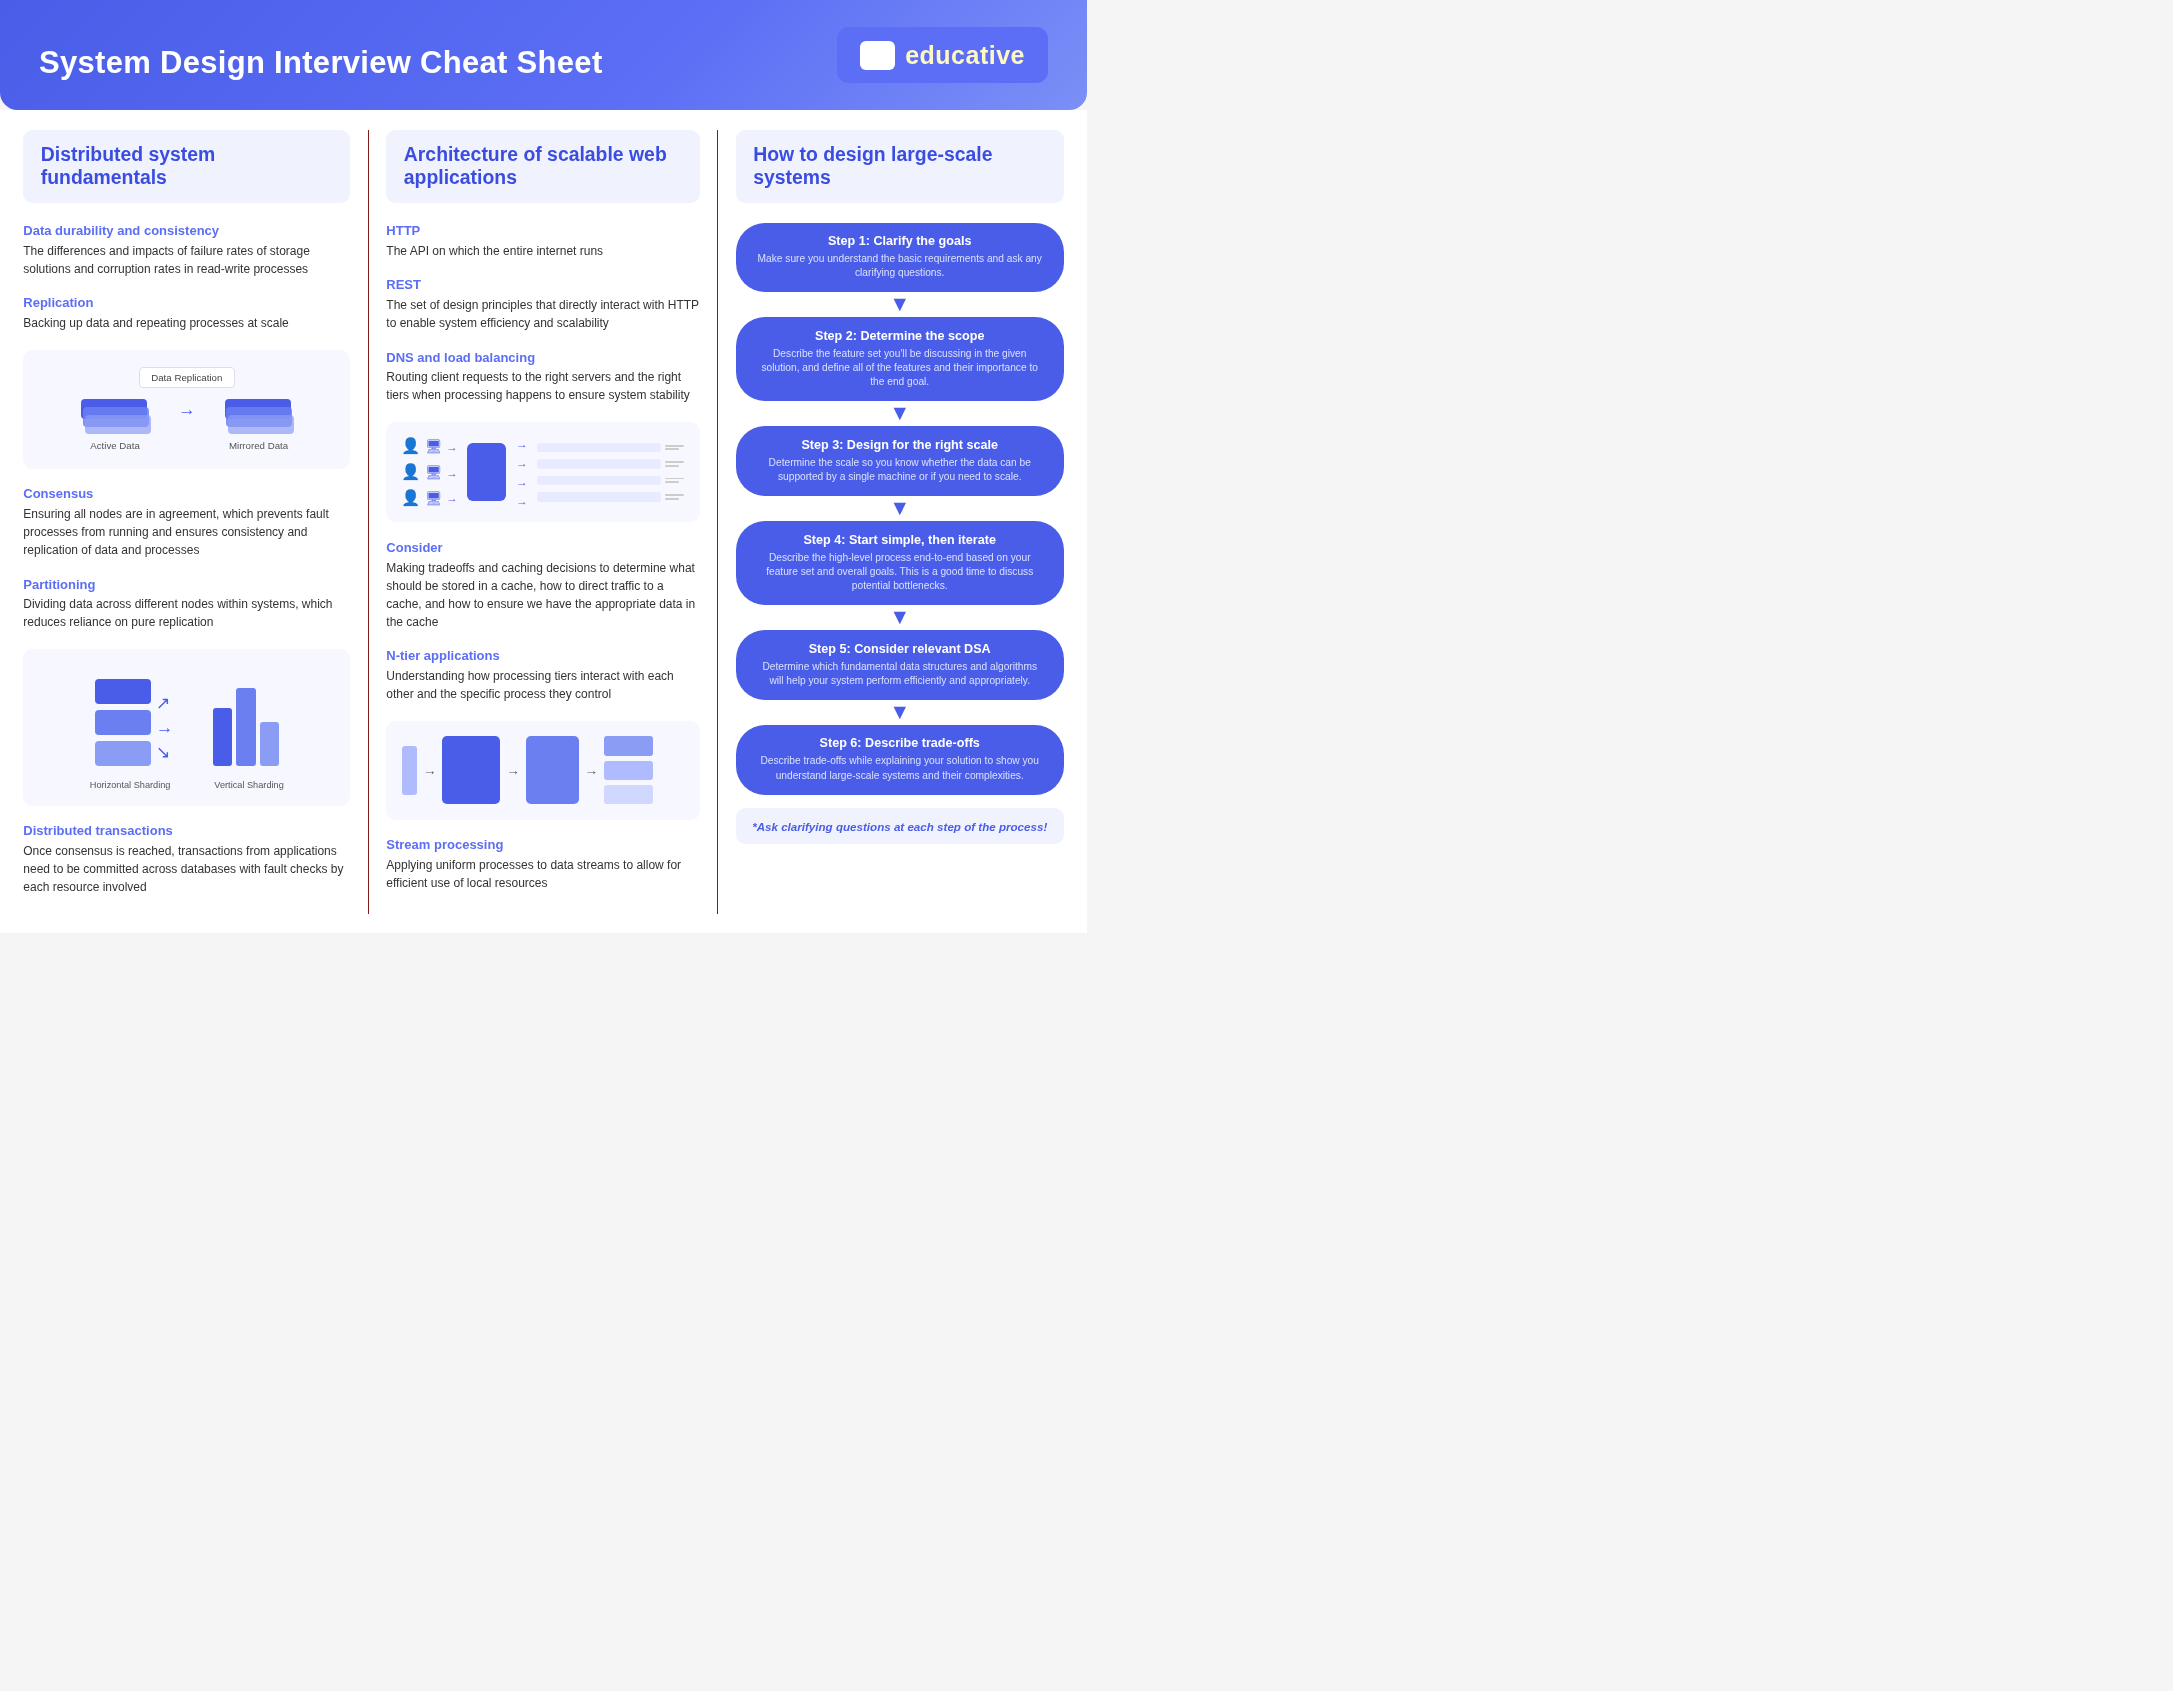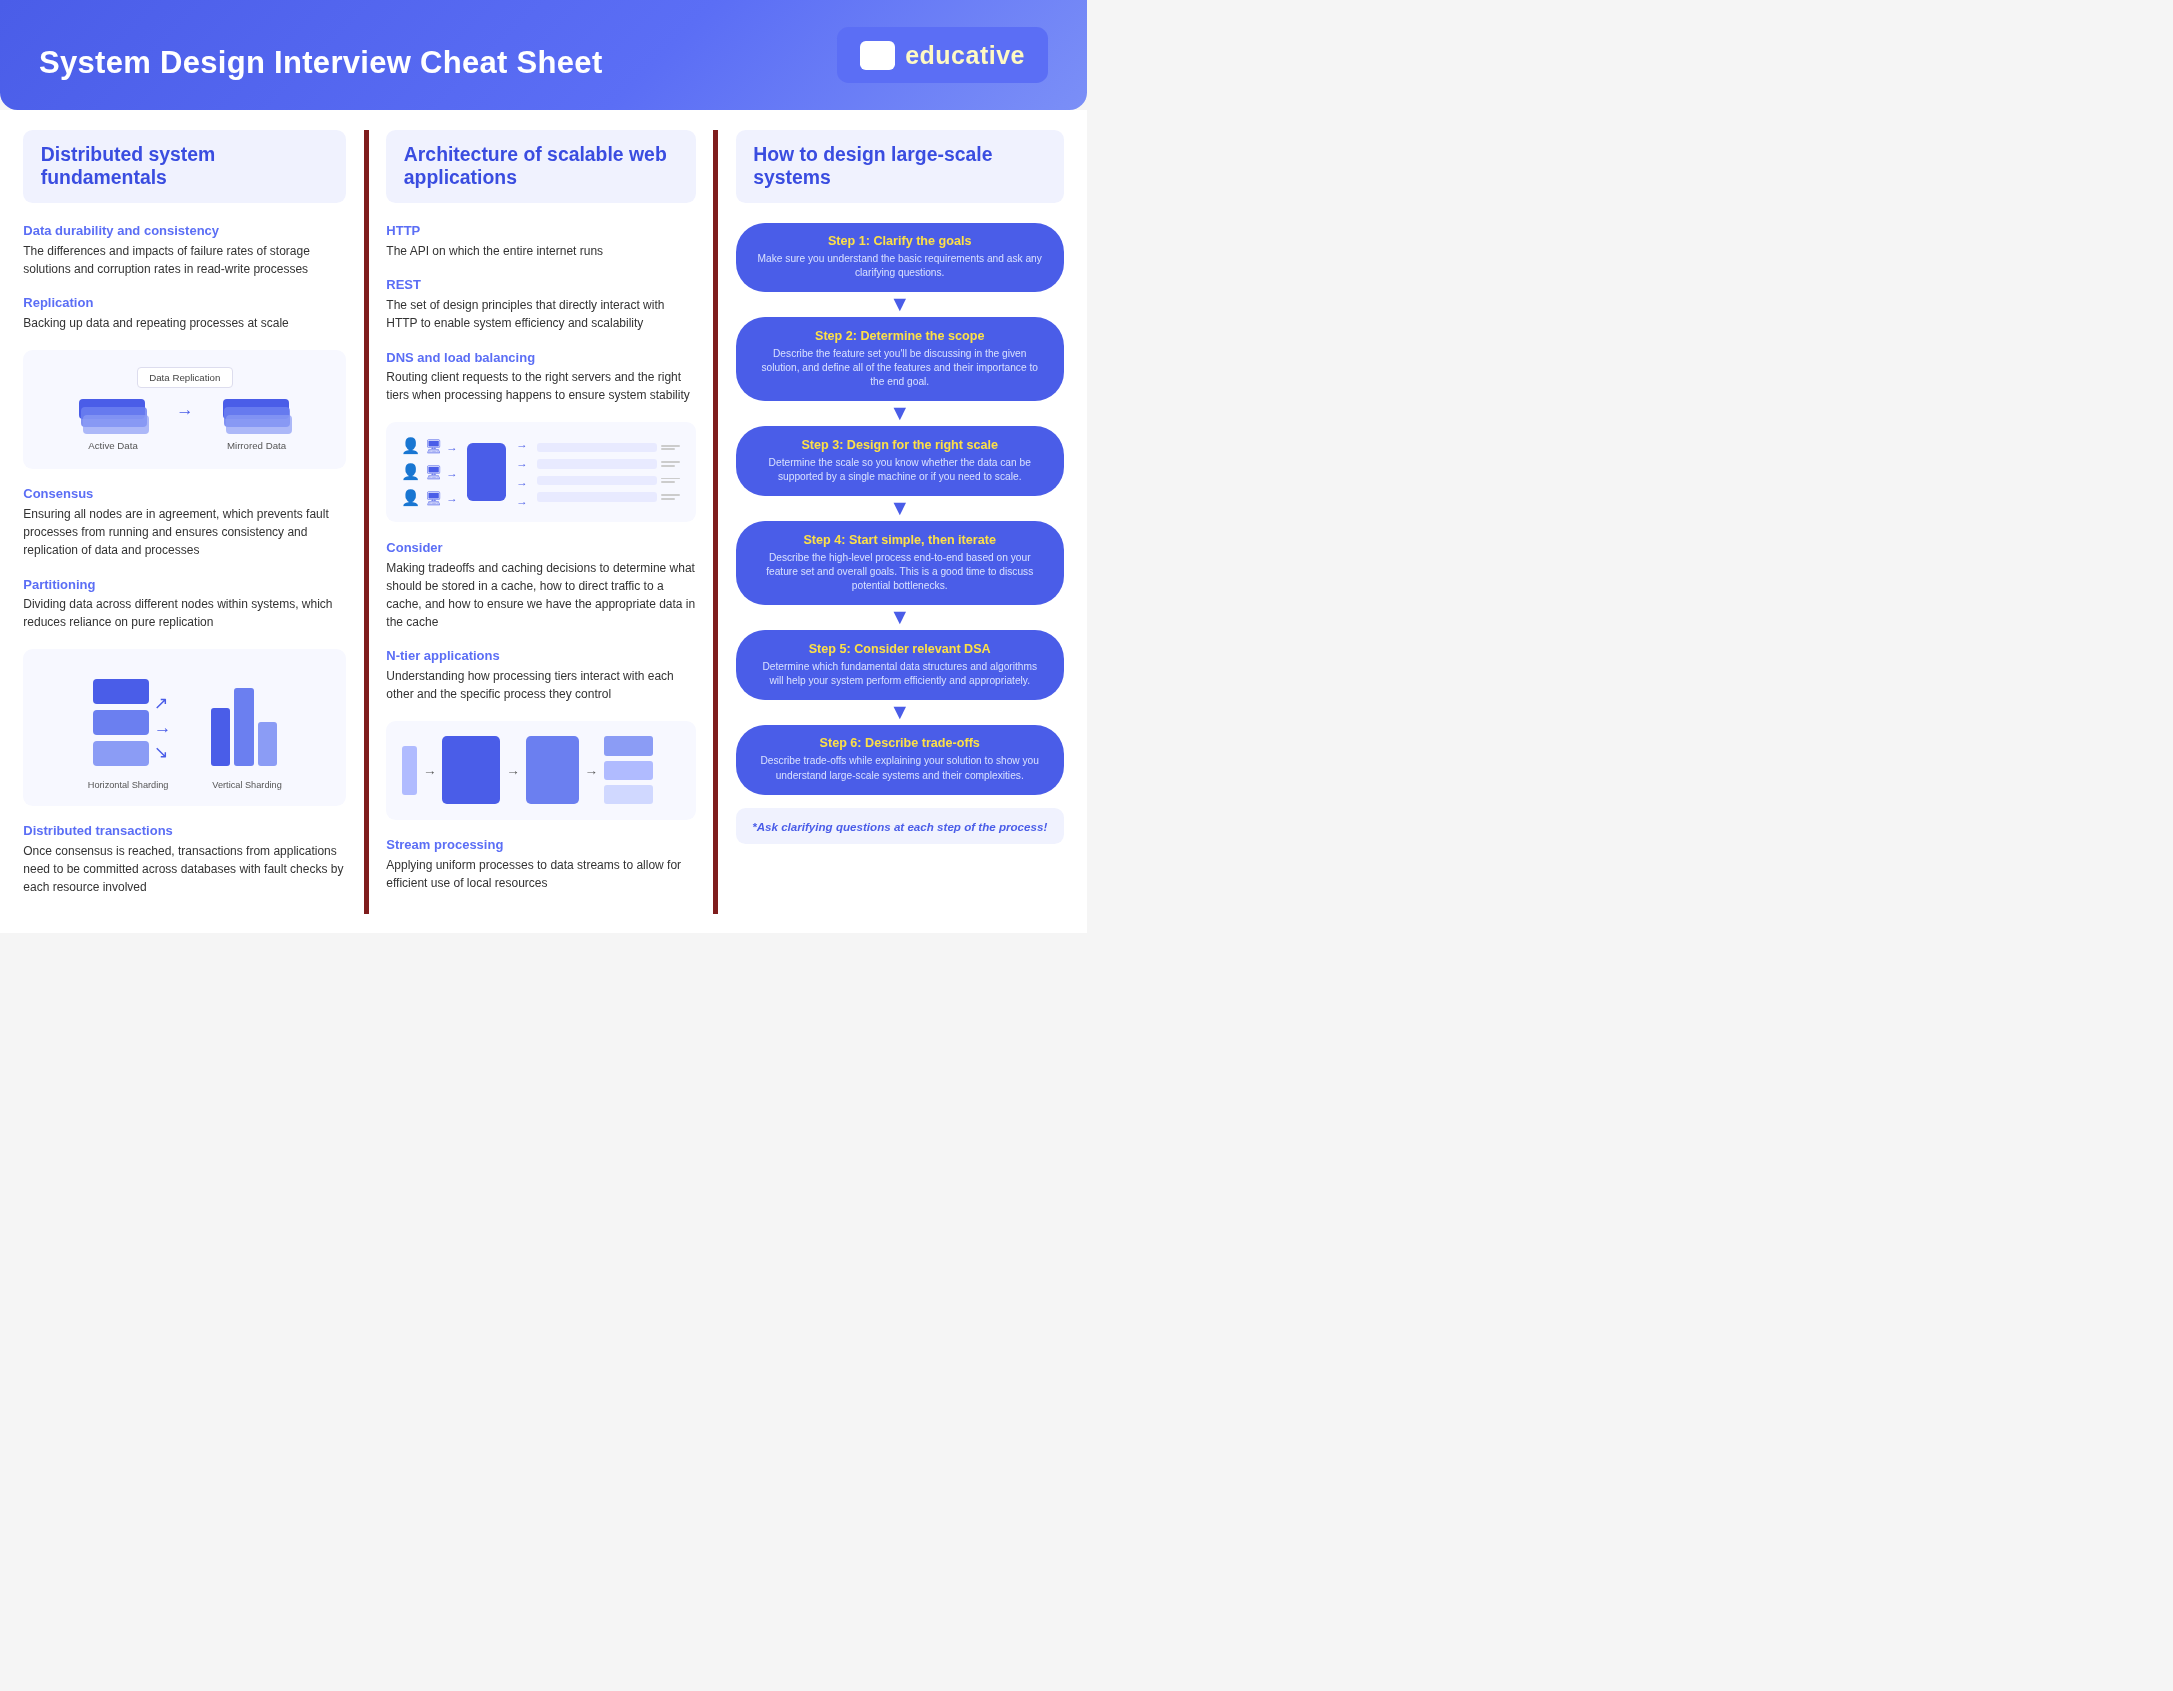--- a/index.html
+++ b/index.html
@@ -208,21 +208,21 @@
     }
     .step-bubble {
       background: #4a5de8;
       border-radius: 29px;
       padding: 11.6px 19.4px;
       text-align: center;
       width: 100%;
       margin-bottom: 0;
     }
     .step-title {
-      color: #fde047;
+      color: #ffffff;
       font-size: 12.6px;
       font-weight: 700;
       margin-bottom: 3.9px;
     }
     .step-desc {
       color: #d8e0ff;
       font-size: 10.2px;
       line-height: 1.4;
     }
     .step-arrow {
@@ -242,21 +242,21 @@
     }
     .clarify-text {
       color: #4a5de8;
       font-size: 11.6px;
       font-weight: 600;
       font-style: italic;
     }
 
     
     .col-divider {
-      border-right: 5px solid #7f1d1d;
+      border-right: 1px solid #7f1d1d;
     }
   </style>
 </head>
 <body>
 
 <div class="header">
   <h1 class="header-title">System Design Interview Cheat Sheet</h1>
   <div class="logo-area">
     <div class="logo-icon">
       <svg width="23" height="19.4" viewBox="0 0 24 20" fill="none">

